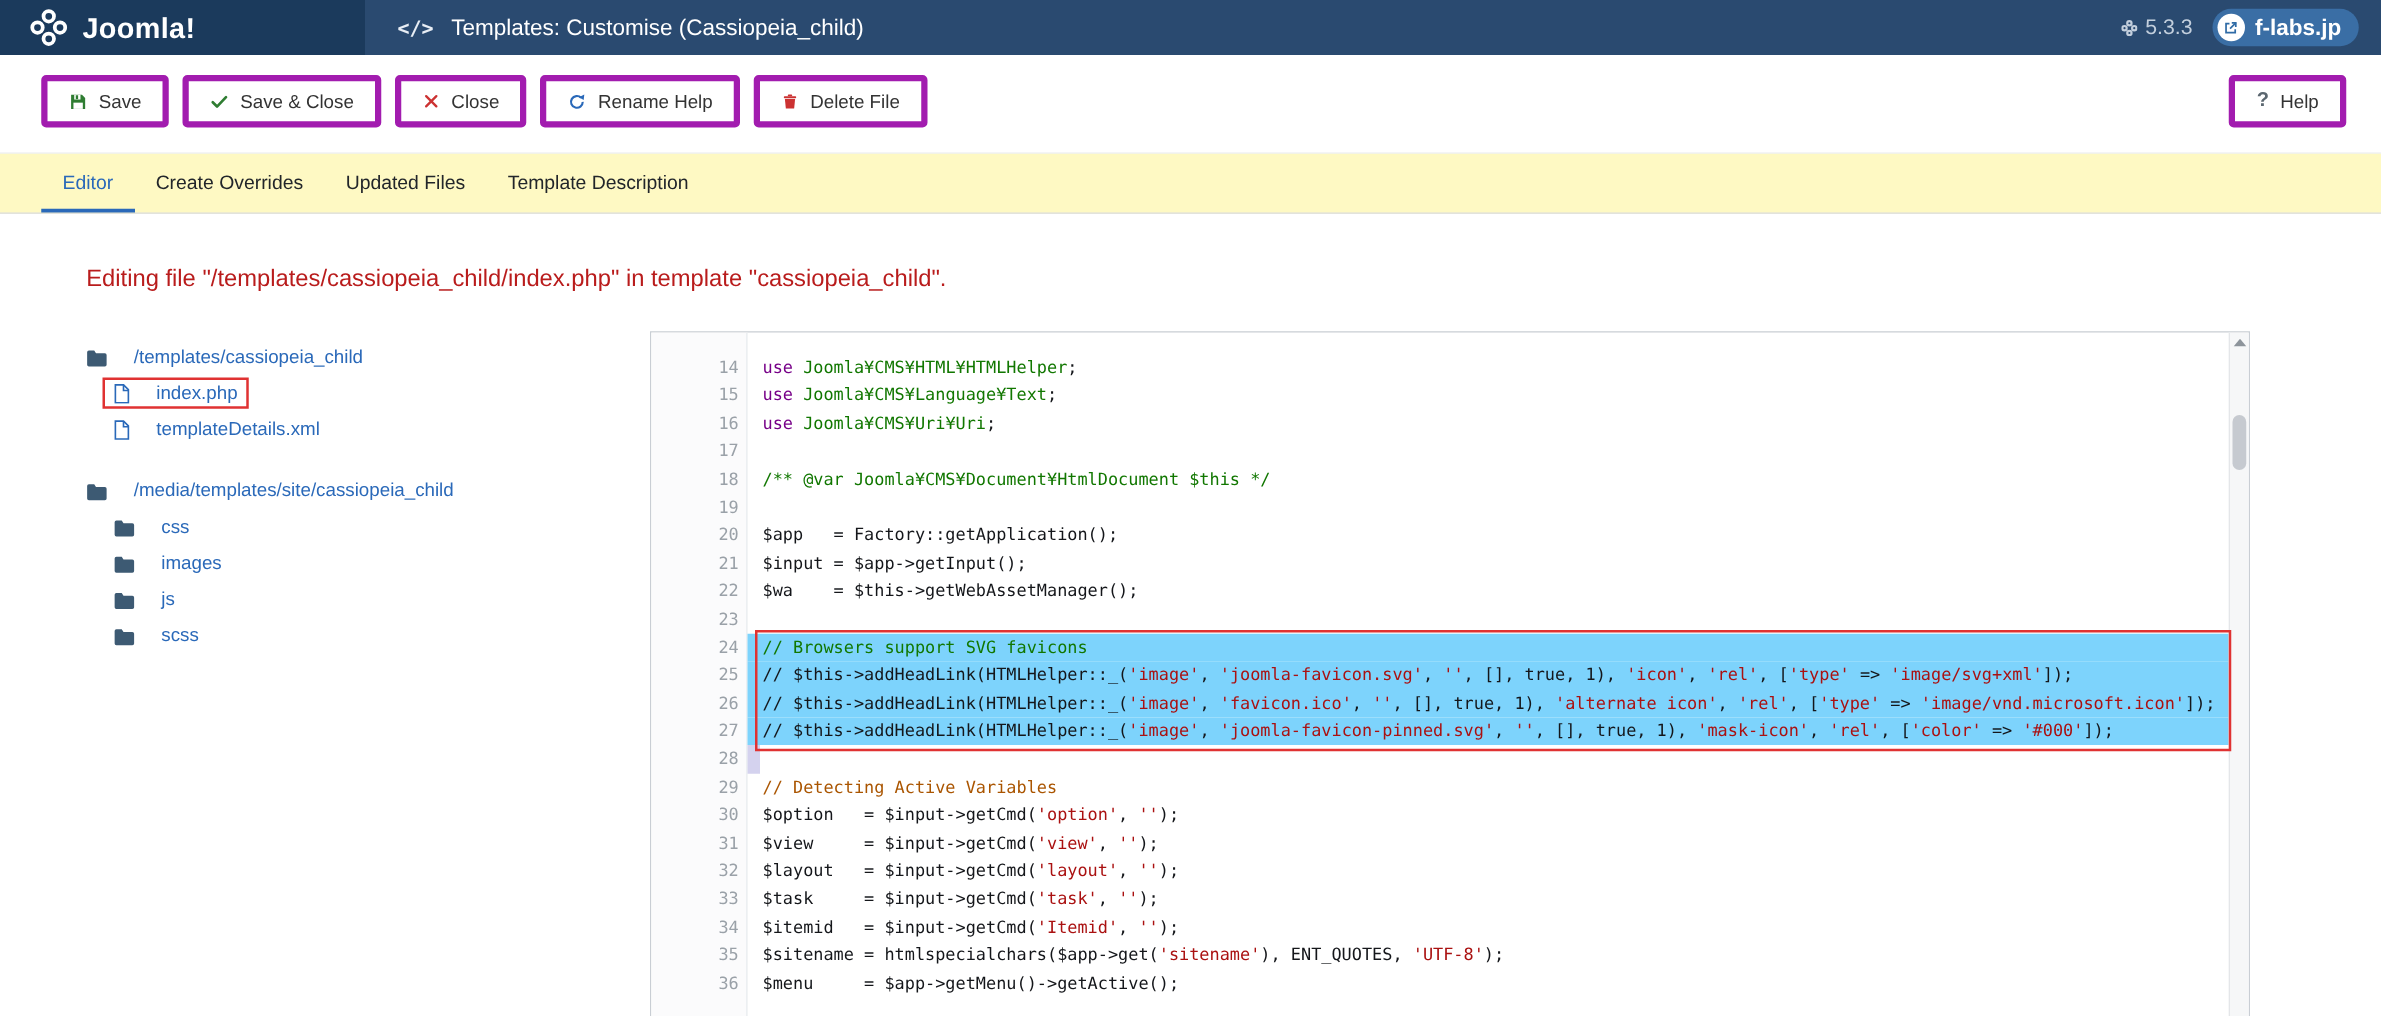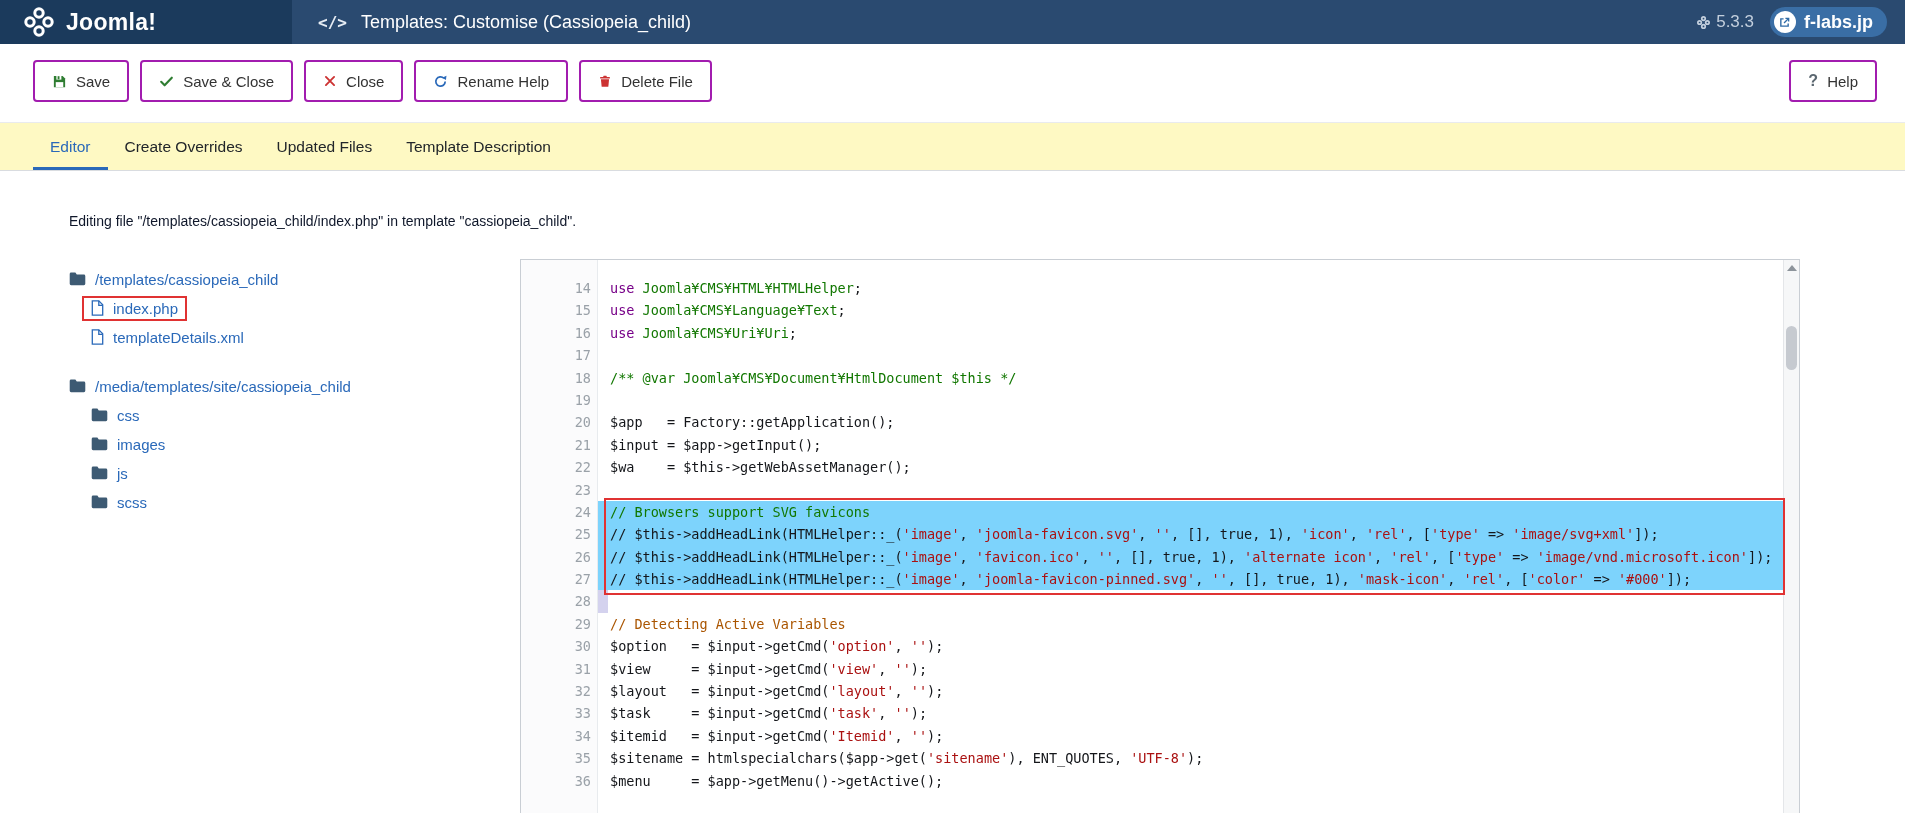--- a/index.html
+++ b/index.html
@@ -13,41 +13,41 @@
   .page-heading{display:flex;align-items:center;gap:14px;margin-left:26px;font-size:18px;font-weight:400}
   .code-glyph{font-family:"DejaVu Sans Mono",monospace;font-size:16px;font-weight:bold;color:#e8eef5}
   .header-right{margin-left:auto;display:flex;align-items:center;gap:16px;padding-right:18px}
   .version{display:flex;align-items:center;gap:6px;color:#c3cfdd;font-size:17px}
   .pill{display:flex;align-items:center;gap:8px;background:#3a6ea5;border-radius:16px;padding:3px 14px 3px 4px;height:30px;border:none;cursor:pointer}
   .pill-circle{width:22px;height:22px;border-radius:50%;background:#fff;display:flex;align-items:center;justify-content:center}
   .pill-label{font-size:18px;font-weight:bold;color:#fff}
 
   
   .toolbar{display:flex;align-items:center;gap:11px;padding:16px 28px 20px 33px;border-bottom:1px solid #e9ebee;background:#fff}
-  .tb-btn{display:inline-flex;align-items:center;gap:9px;height:42px;padding:0 17px;background:#fff;border:2px solid #a21caf;border-radius:4px;font-size:15px;color:#333;cursor:pointer;font-family:inherit}
+  .tb-btn{display:inline-flex;align-items:center;gap:9px;height:42px;padding:0 17px;background:#fff;border:5px solid #a21caf;border-radius:4px;font-size:15px;color:#333;cursor:pointer;font-family:inherit}
   .tb-spacer{flex:1}
   .qmark{color:#5b6770;font-weight:bold;font-size:16px}
   .xmark-wrap,.icon-wrap{display:inline-flex;align-items:center}
 
   
   .tabs{display:flex;padding-left:33px;border-bottom:1px solid #d9dce0;height:48px;background:#fef9c3}
   .tab{display:flex;align-items:center;padding:0 17px;font-size:15.5px;color:#22262a;cursor:pointer}
   .tab.active{color:#2a69b9;box-shadow:inset 0 -3px 0 #2a69b9;font-weight:400}
 
   
   .content{padding:42px 0 0 69px}
-  .editing-note{font-size:14px;color:#0f172a}
+  .editing-note{font-size:19px;color:#b91c1c}
   .main-row{display:flex;margin-top:30px}
 
   
   .tree-col{width:451px;flex:none;padding-top:6px}
   .tree-row{height:29px;display:flex;align-items:center}
   .tree-row.indent{padding-left:22px}
   .tree-row.group-break{margin-top:20px}
-  .tree-item{display:inline-flex;align-items:flex-start;gap:9px;padding:2px 7px;margin-left:-7px;color:#2a69b9;font-size:15px;cursor:pointer}
+  .tree-item{display:inline-flex;align-items:flex-end;gap:21px;padding:2px 7px;margin-left:-7px;color:#2a69b9;font-size:15px;cursor:pointer}
   .tree-item.red{outline:2px solid #e03232}
   .ticon{display:inline-flex;align-items:center}
 
   
   .editor-col{flex:none}
   .editor-box{position:relative;width:1280px;height:560px;border:1px solid #c9ced4;background:#fff;overflow:hidden;cursor:text}
   .gutter-bg{position:absolute;left:0;top:0;bottom:0;width:77px;background:#fbfbfc;border-right:1px solid #e8ebee}
   .code-lines{position:absolute;left:0;right:16px;top:0;padding-top:17px;font-family:"DejaVu Sans Mono",monospace;font-size:13.5px;line-height:22.4px}
   .cl{display:flex;white-space:pre;height:22.4px}
   .ln{flex:none;width:77px;padding-right:7px;text-align:right;color:#9aa1a8}

